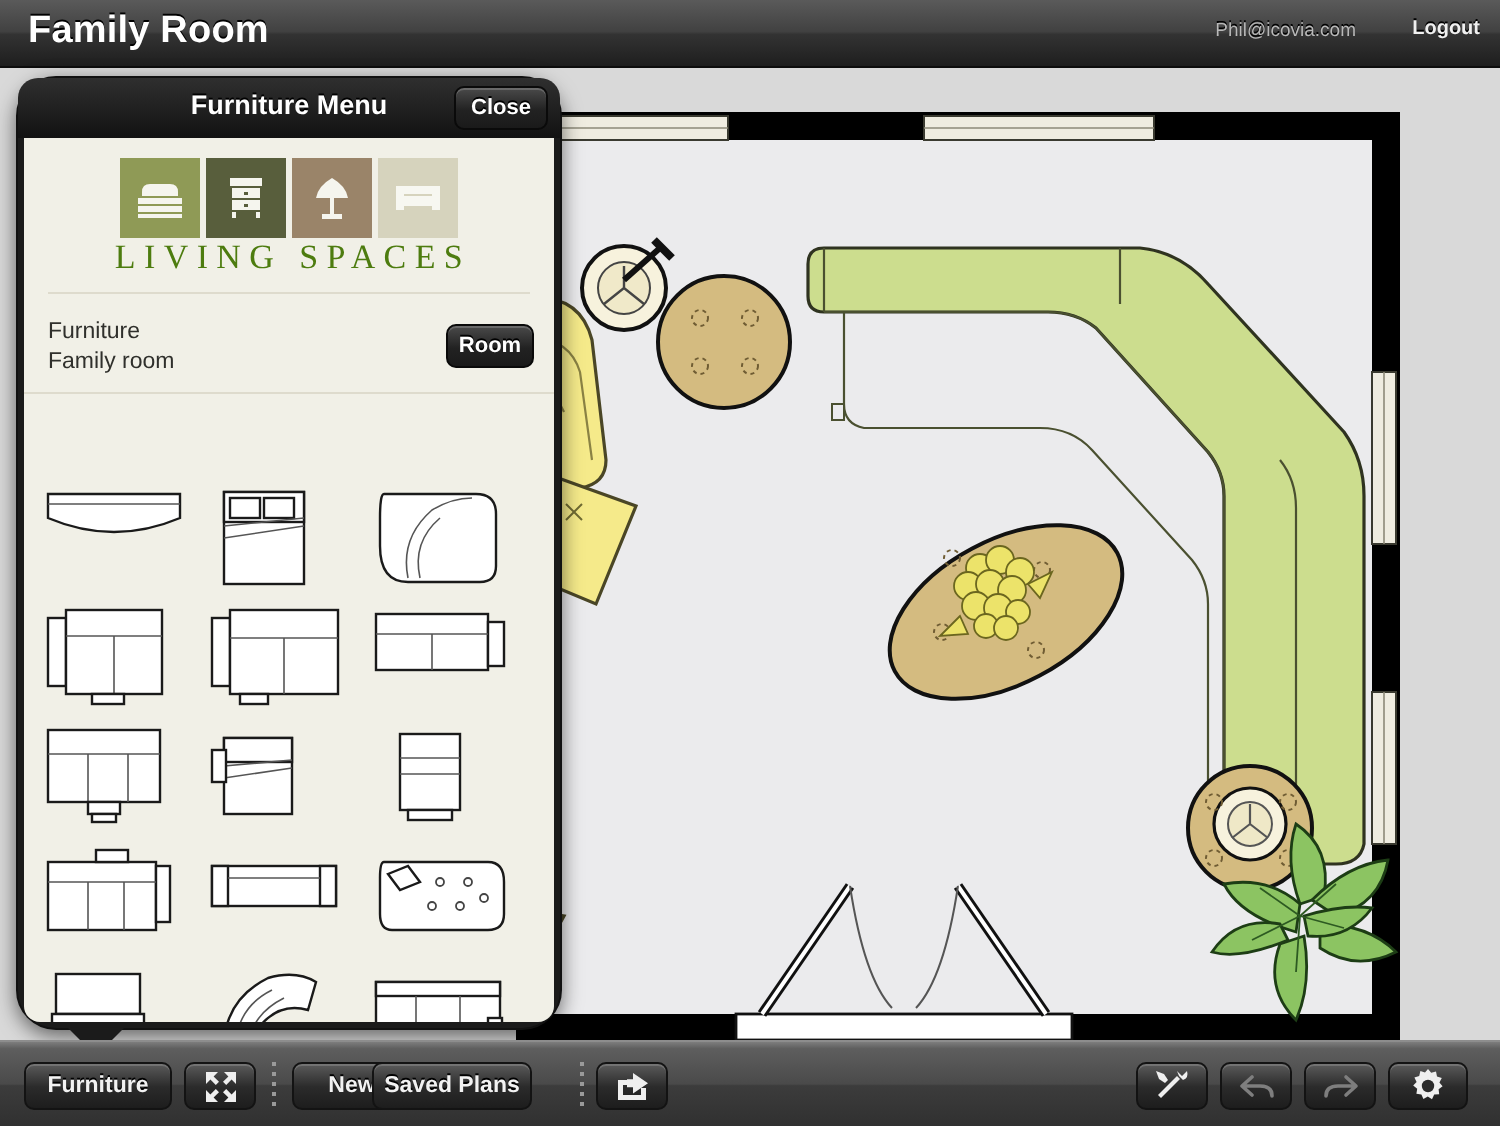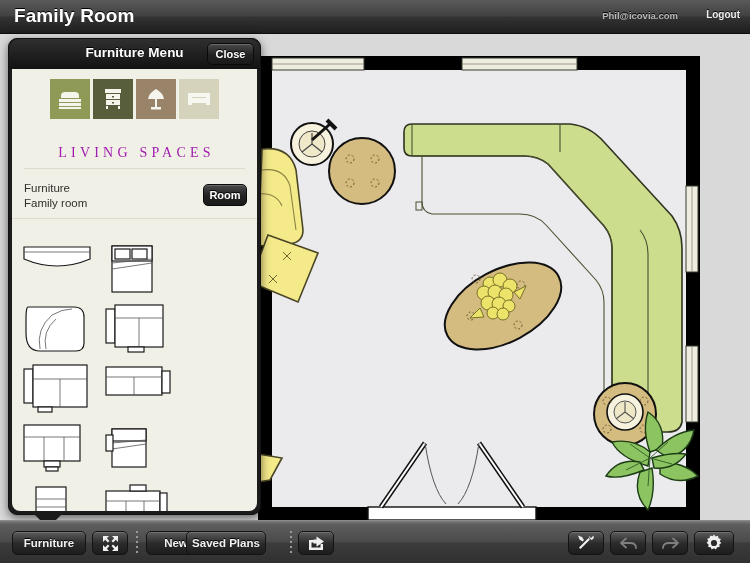--- a/index.html
+++ b/index.html
@@ -18,39 +18,39 @@
     border-bottom: 1px solid #0d0d0d;
   }
   #page-title {
     position: absolute; left: 14px; top: 5px;
     font-size: 19px; font-weight: bold; color: #fff;
     text-shadow: 0 -1px 0 #000;
     letter-spacing: .1px;
   }
   #user-email {
     position: absolute; right: 72px; top: 10px;
-    font-size: 9.5px; color: #b9b9b9; text-shadow: 0 -1px 0 #000; font-weight: bold;
+    font-size: 9.5px; color: #b9b9b9; text-shadow: 0 -1px 0 #000;
   }
   #logout-link {
     position: absolute; right: 10px; top: 9px;
     font-size: 10px; font-weight: bold; color: #f0f0f0;
     text-shadow: 0 -1px 0 #000; cursor: pointer; margin-left: 44px;
   }
 
   
   #plan-stage {
     position: absolute; left: 0; top: 34px; width: 750px; height: 486px;
     background: #d9d9d9; overflow: hidden;
   }
   #plan-svg { position: absolute; left: 0; top: 0; }
 
   
   #furniture-menu {
-    position: absolute; left: 8px; top: 38px; width: 253px; height: 477px;
-    border-radius: 9px;
+    position: absolute; left: 8px; top: 38px; width: 273px; height: 477px;
+    border-radius: 20px;
     background: #1b1b1b;
     box-shadow: 0 3px 10px rgba(0,0,0,.55);
     border: 1px solid #111;
   }
   #fm-titlebar {
     position: relative; height: 30px;
     background: linear-gradient(to bottom, #2f2f2f, #121212);
     border-radius: 10px 10px 0 0;
   }
   #fm-title {
@@ -68,22 +68,22 @@
   #fm-close { position: absolute; right: 6px; top: 4px; width: 47px; height: 22px; text-align: right; }
 
   #fm-body {
     position: absolute; left: 3px; right: 3px; top: 30px; bottom: 3px;
     background: #f1f0e7; border-radius: 0 0 8px 8px; overflow: hidden;
   }
   #brand { padding: 10px 0 6px; text-align: center; }
   #brand-tiles { display: flex; justify-content: center; gap: 3px; }
   .brand-tile { width: 40px; height: 40px; display:flex; align-items:center; justify-content:center; }
   #brand-name {
-    margin-top: 26px; font-size: 14px; letter-spacing: 4.2px;
-    color: #a21caf; font-family: "Liberation Serif", serif; padding-left: 4px;
+    margin-top: 0; font-size: 17px; letter-spacing: 4.2px;
+    color: #4d7c0f; font-family: "Liberation Serif", serif; padding-left: 4px;
   }
   #brand-rule { height: 1px; background: #dedbcd; margin: 7px 12px 0; }
 
   #crumbs { position: relative; padding: 6px 12px 7px; }
   .crumb { font-size: 11.5px; color: #30302c; line-height: 15px; }
   #fm-back { position: absolute; right: 10px; top: 9px; width: 44px; height: 22px; }
   #crumb-rule { height: 1px; background: #dedbcd; }
 
   #catalog {
     position: absolute; left: 0; right: 0; top: 166px; bottom: 0;

